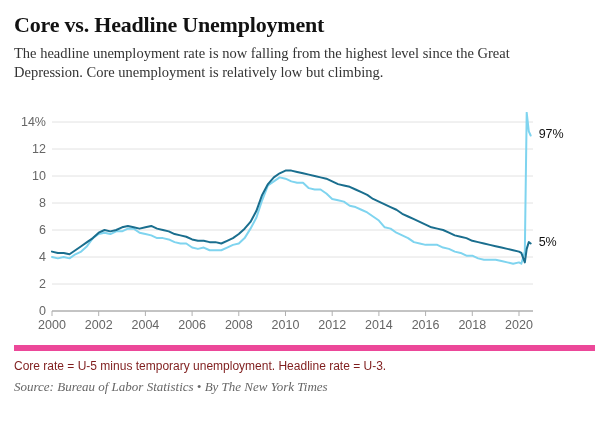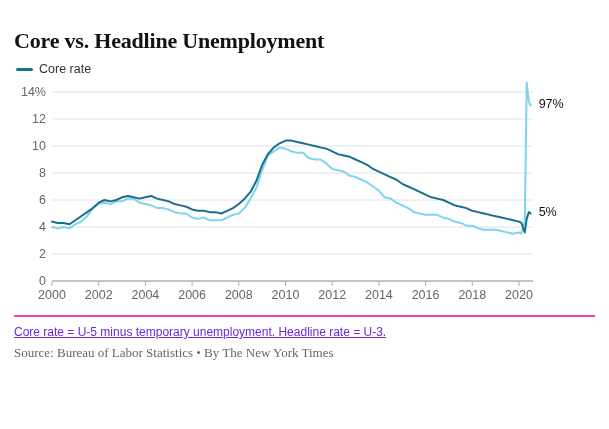--- a/index.html
+++ b/index.html
@@ -12,21 +12,21 @@
     background: #ffffff;
     font-family: "Liberation Sans", sans-serif;
     color: #121212;
     overflow: hidden;
   }
   .page {
     position: relative;
     width: 609px;
     height: 309px;
     box-sizing: border-box;
-    padding: 26px 14px 0 14px;
+    padding: 10px 14px 0 14px;
   }
   .title {
     font-family: "Liberation Serif", serif;
     font-weight: 700;
     font-size: 22px;
     line-height: 26px;
     letter-spacing: -0.2px;
     margin: 2px 0 6px 0;
     color: #121212;
   }
@@ -64,55 +64,52 @@
     width: 581px;
     height: 225px;
     margin-top: 2px;
   }
   .chart-svg {
     display: block;
   }
   .footnote {
     font-family: "Liberation Sans", sans-serif;
     font-size: 12px;
-    color: #6d28d9;
+    color: #7f1d1d;
     margin-top: 8px;
     padding-top: 7px;
-    border-top: 2px solid #ec4899;
+    border-top: 6px solid #ec4899;
     line-height: 16px;
-    text-decoration: underline;
   }
   .source {
     font-family: "Liberation Serif", serif;
     font-size: 13px;
     color: #666666;
     margin-top: 4px;
     line-height: 17px;
+    font-style: italic;
   }
   .ann {
     position: absolute;
     font-family: "Liberation Sans", sans-serif;
     font-size: 12.5px;
     color: #121212;
     white-space: nowrap;
   }
 </style>
 </head>
 <body>
 
 <div class="page">
 
   <h1 class="title">Core vs. Headline Unemployment</h1>
 
+  <p class="subtitle">The headline unemployment rate is now falling from the highest level since the Great Depression. Core unemployment is relatively low but climbing.</p>
 
   <div class="legend">
-    <div class="legend-item">
-      <span class="legend-swatch" id="sw0" style="background: rgb(26, 110, 142);"></span>
-      <span>Core rate</span>
-    </div>
   </div>
 
   <div class="chart-wrap">
     <svg class="chart-svg" id="chart-svg" width="581" height="225" viewBox="0 0 581 225">
         <line x1="38" x2="519" y1="199" y2="199" stroke="#b0b0b0" stroke-width="1"></line>
         <text x="32" y="203" text-anchor="end" font-size="12.5" font-family="&quot;Liberation Sans&quot;, sans-serif" fill="#666666">0</text>
         <line x1="38" x2="519" y1="172" y2="172" stroke="#e2e2e2" stroke-width="1"></line>
         <text x="32" y="176" text-anchor="end" font-size="12.5" font-family="&quot;Liberation Sans&quot;, sans-serif" fill="#666666">2</text>
         <line x1="38" x2="519" y1="145" y2="145" stroke="#e2e2e2" stroke-width="1"></line>
         <text x="32" y="149" text-anchor="end" font-size="12.5" font-family="&quot;Liberation Sans&quot;, sans-serif" fill="#666666">4</text>

